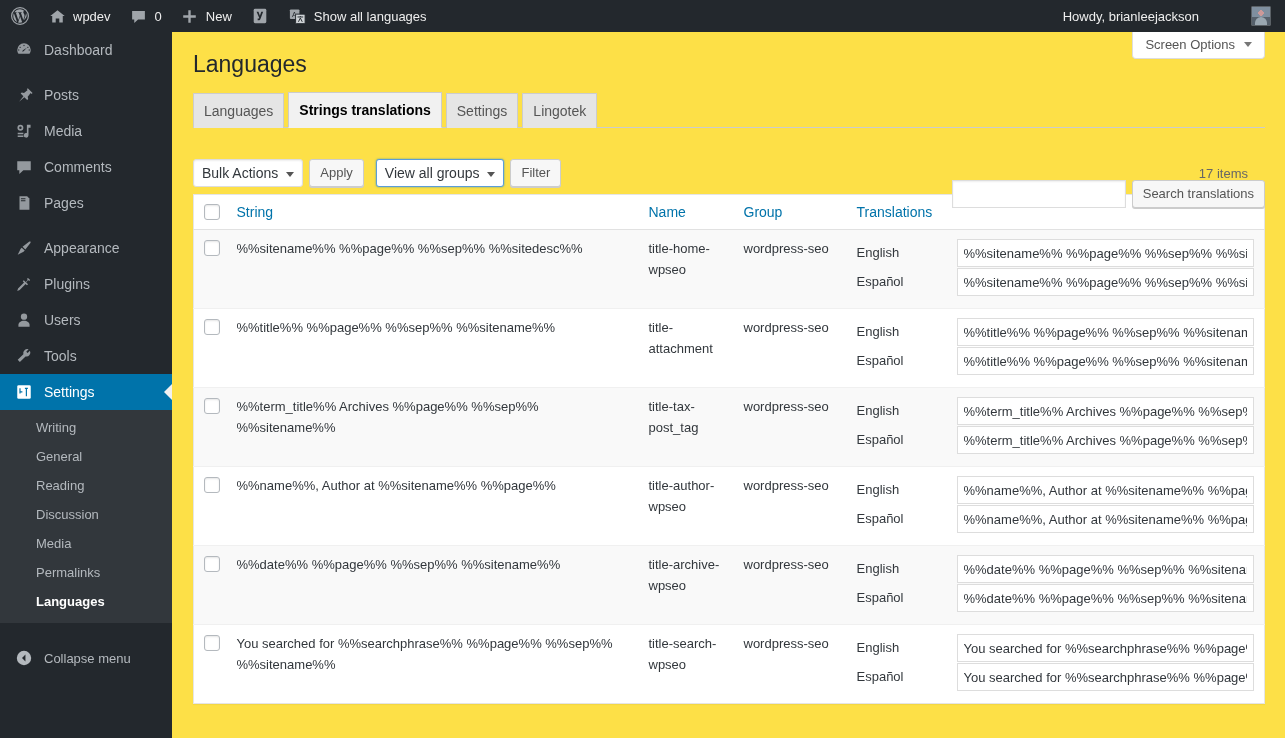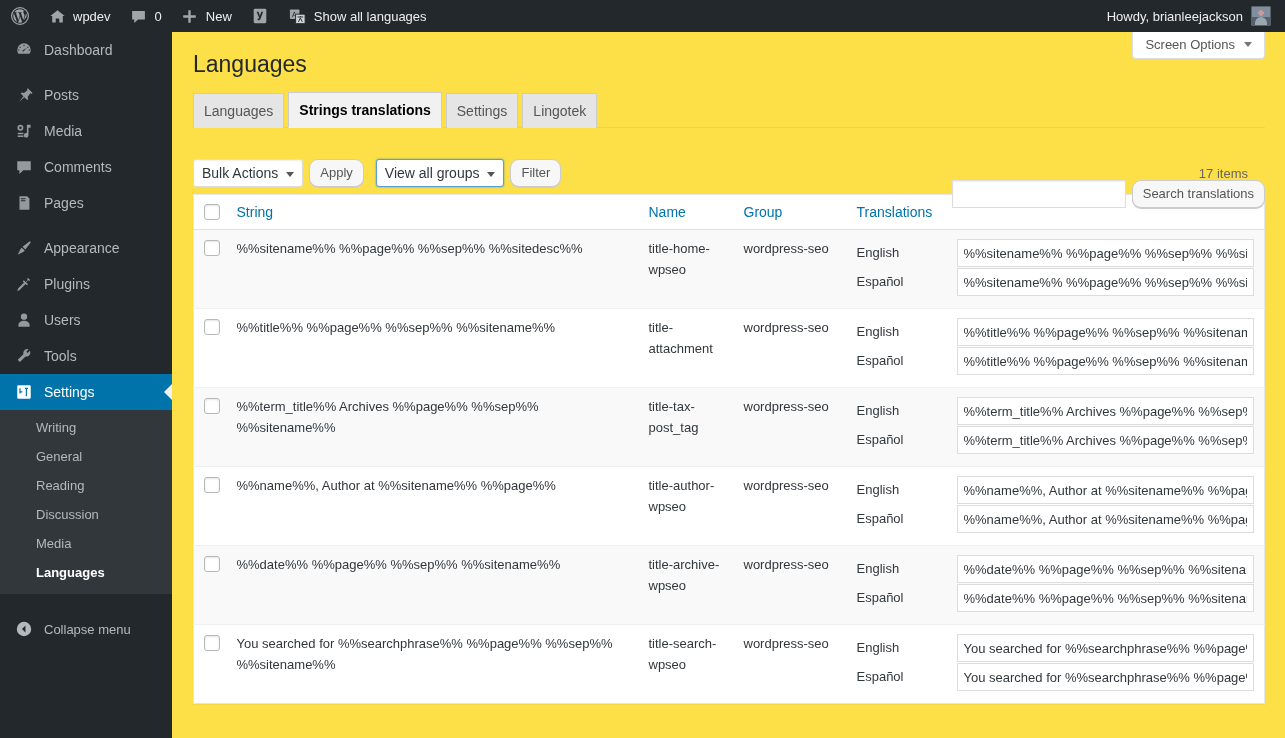--- a/index.html
+++ b/index.html
@@ -194,21 +194,21 @@
     padding: 0 8px;
     font-size: 14px;
     color: #32373c;
     border-radius: 0;
   }
   .button {
     background: #f7f7f7;
     border: 1px solid #ccc;
     color: #555;
     box-shadow: 0 1px 0 #ccc;
-    border-radius: 9px;
+    border-radius: 3px;
     height: 28px;
     line-height: 26px;
     padding: 0 10px;
     font-size: 13px;
     cursor: pointer;
     white-space: nowrap;
     display: inline-block;
     vertical-align: middle;
   }
 
@@ -374,21 +374,21 @@
       <svg width="19" height="19" viewBox="0 0 20 20">
         <rect x="2" y="2.5" width="10" height="10" rx="1" fill="#a0a5aa"></rect>
         <text x="4.2" y="10" font-size="7.5" font-family="Liberation Sans, sans-serif" fill="#23282d">A</text>
         <rect x="8" y="7.5" width="10" height="10" rx="1" fill="#cfd3d6" stroke="#23282d" stroke-width="1"></rect>
         <path d="M10 10.5h6M13 9.6v1M11 15.6l2-4 2 4" stroke="#23282d" stroke-width="1" fill="none"></path>
       </svg>
     </span>
     <span class="ab-label">Show all languages</span>
   </div>
   <div class="ab-spacer"></div>
-  <div class="ab-item" style="padding-right:14px;">
+  <div class="ab-item" style="padding-right:14px;gap:44px;">
     <span class="ab-label" style="margin-left:0;">Howdy, brianleejackson</span>
     <span class="avatar-img"></span>
   </div>
 </div>
 
 <div id="adminmenu">
 
   <div class="menu-top">
     <span class="mi">
       <svg width="18" height="18" viewBox="0 0 20 20">
@@ -487,20 +487,21 @@
     </span>
     <span>Settings</span>
   </div>
 
   <div class="submenu">
     <span class="submenu-item">Writing</span>
     <span class="submenu-item">General</span>
     <span class="submenu-item">Reading</span>
     <span class="submenu-item">Discussion</span>
     <span class="submenu-item">Media</span>
+    <span class="submenu-item">Permalinks</span>
     <span class="submenu-item current">Languages</span>
   </div>
 
   <div class="menu-gap"></div>
 
 
   <div class="menu-gap"></div>
 
   <div class="collapse-row">
     <span class="mi">

